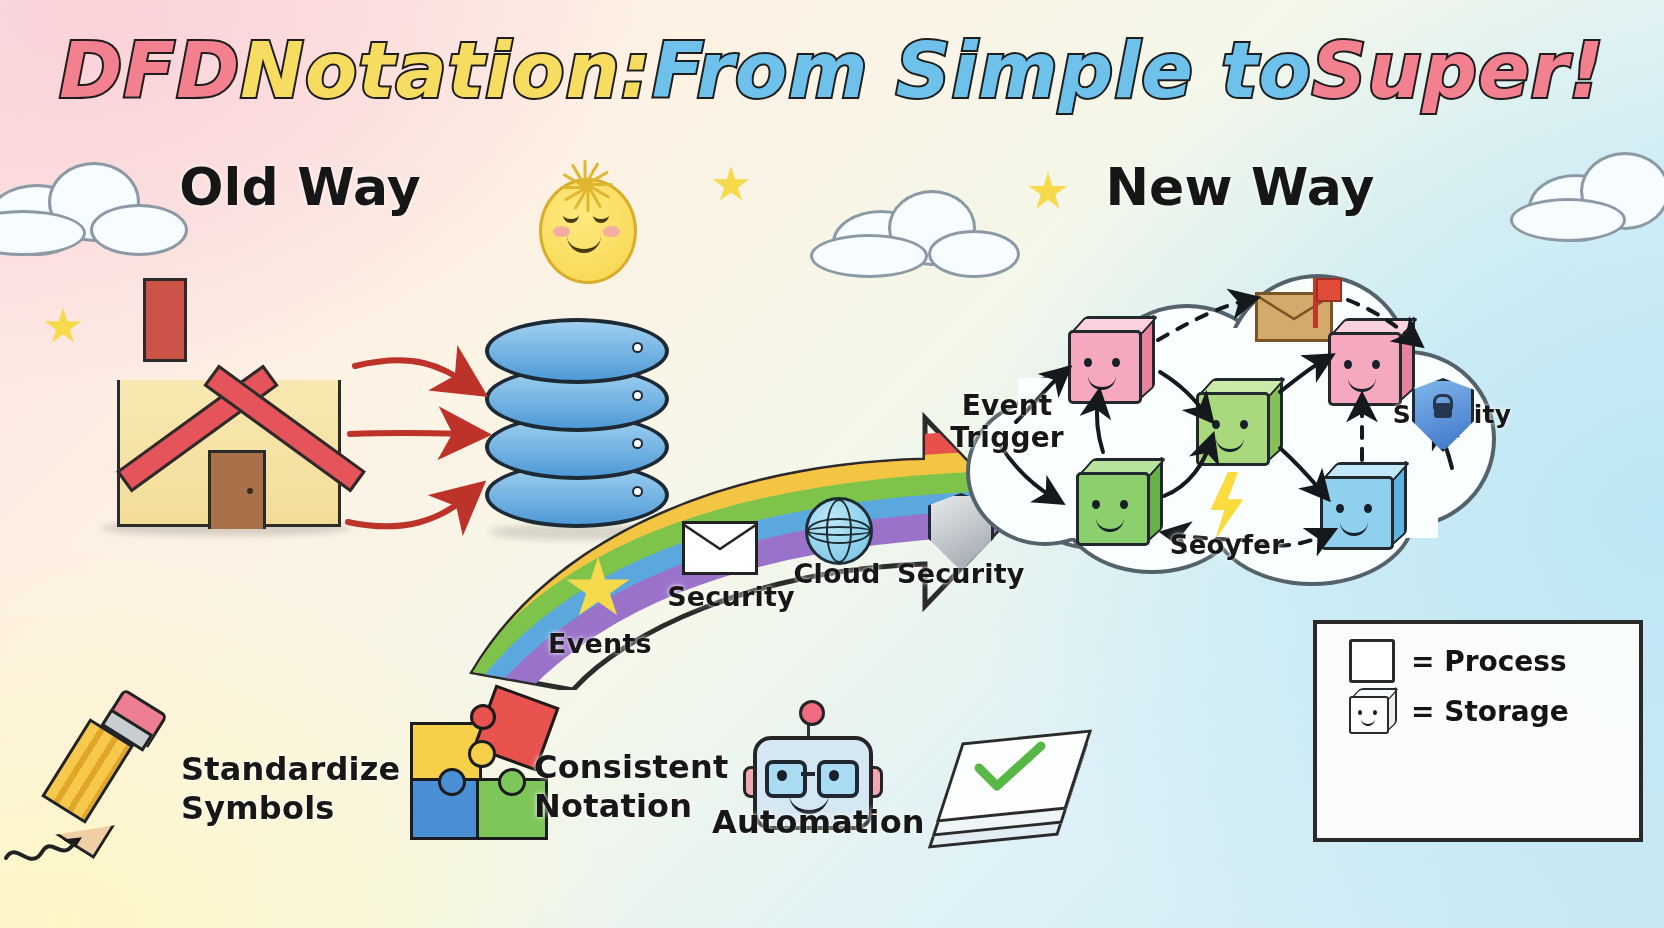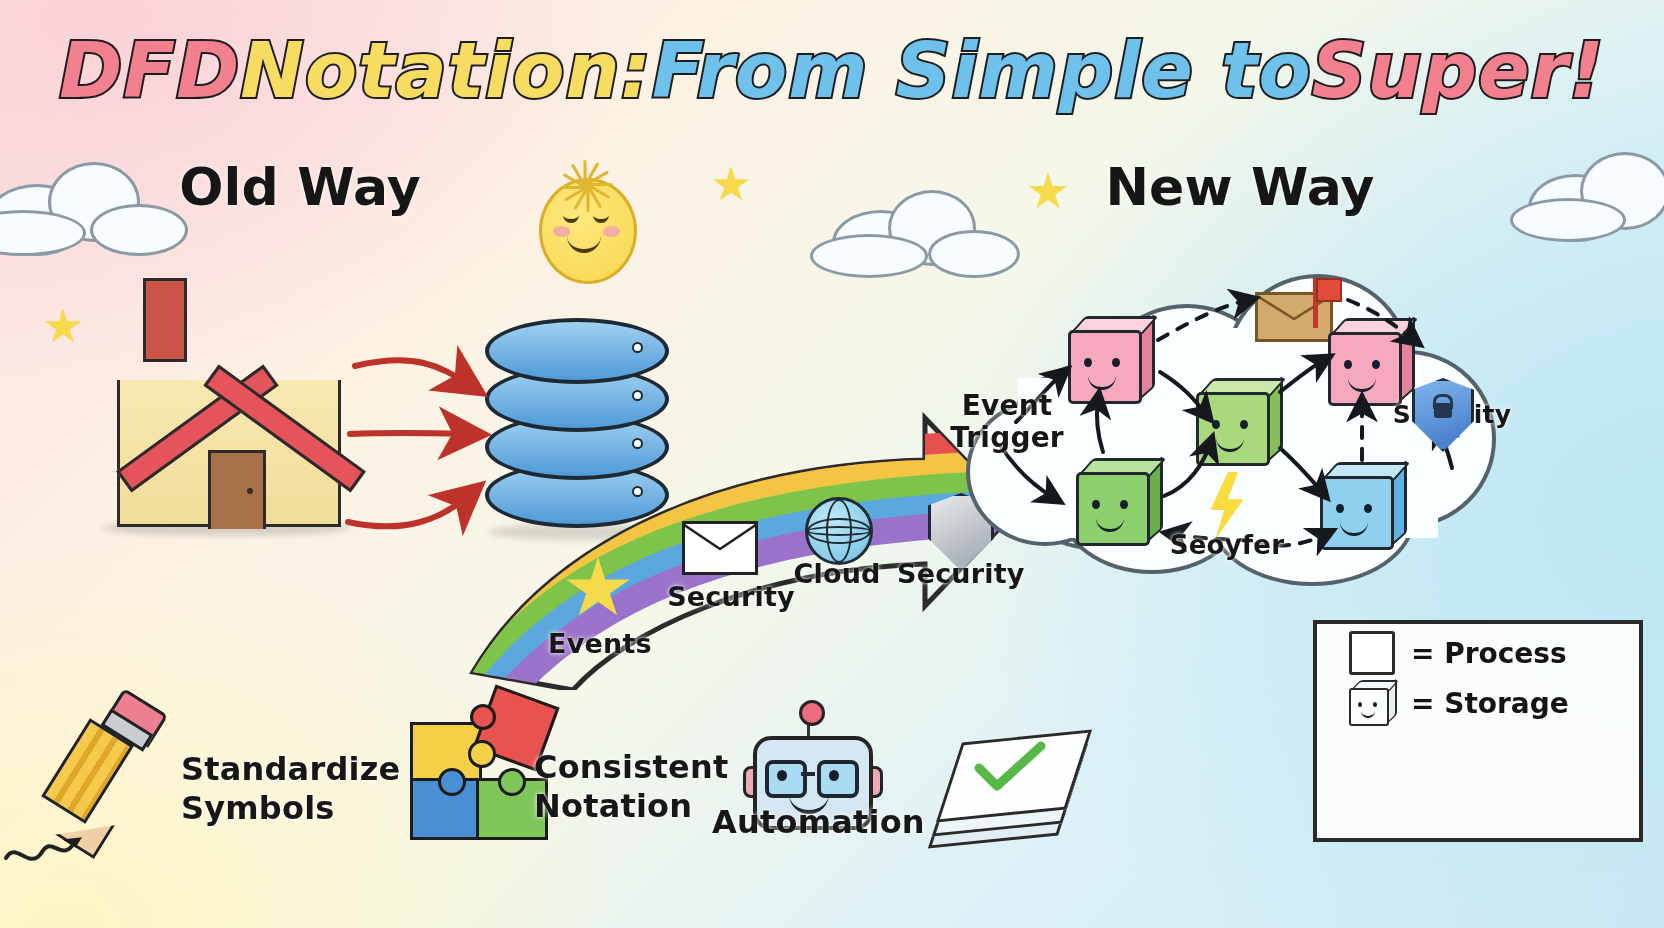--- a/index.html
+++ b/index.html
@@ -156,21 +156,21 @@
   .c-blue  .face { background: #8fd0ef; } .c-blue  .top { background: #c2e7f8; } .c-blue  .side { background: #5fb3e0; }
 
   .arrowlayer { position: absolute; left: 0; top: 0; width: 1664px; height: 928px; pointer-events: none; }
 
   
   #legend {
     position: absolute; left: 1313px; top: 620px; width: 330px; height: 222px;
     background: rgba(253,253,251,.92);
     border: 4px solid #2a2a2a;
     box-sizing: border-box;
-    padding: 4px 0 0 24px;
+    padding: 12px 0 0 24px;
   }
   .legrow { display: flex; align-items: center; height: 50px; }
   .legrow .sym { width: 62px; display: flex; align-items: center; justify-content: center; }
   .legrow .eq {
     font-size: 28px; font-weight: 700; color: #141414; margin-left: 8px; white-space: nowrap;
   }
   .lsq { width: 40px; height: 38px; border: 3px solid #2a2a2a; background: #fff; border-radius: 3px; }
 
   
   .icon-shield {

